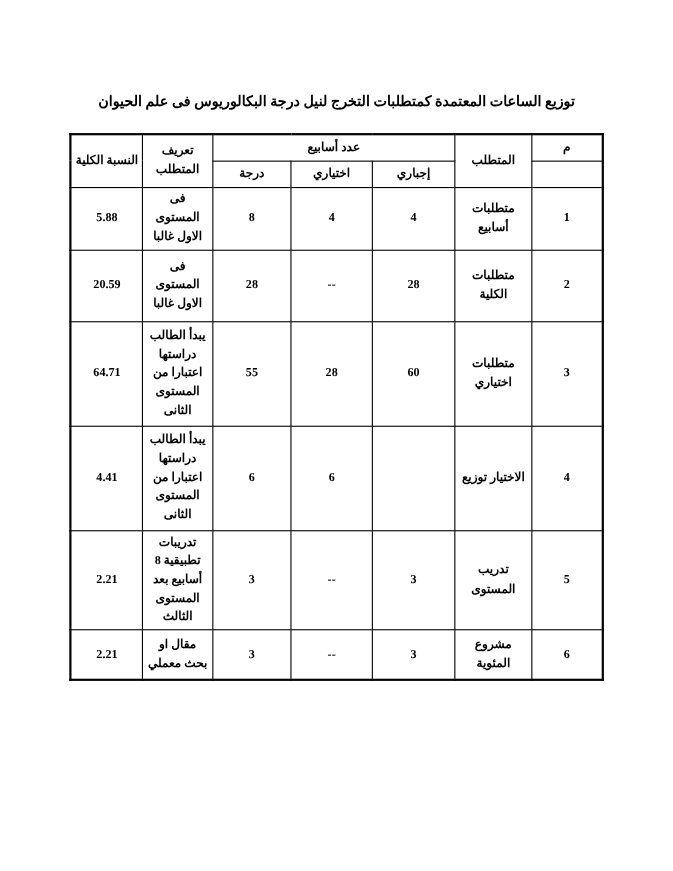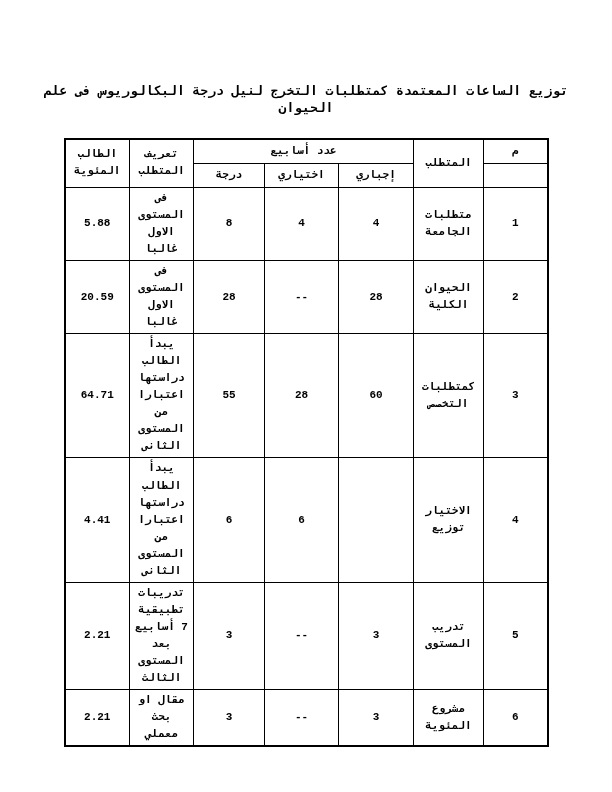--- a/index.html
+++ b/index.html
@@ -6,21 +6,21 @@
     margin: 0;
     padding: 0;
     background: #ffffff;
   }
   .page {
     position: relative;
     width: 612px;
     height: 752px;
     margin: 0 auto;
     background: #ffffff;
-    font-family: Liberation Mono, monospace;
+    font-family: Liberation Serif, serif;
     color: #000000;
     box-sizing: border-box;
     padding-top: 84px;
     overflow: hidden;
   }
   .title {
     direction: rtl;
     text-align: center;
     font-size: 13px;
     font-weight: bold;
@@ -81,51 +81,51 @@
       <col style="width:71px">
       <col style="width:64px">
       <col style="width:65px">
     </colgroup>
     <thead>
       <tr>
         <th>م</th>
         <th rowspan="2">المتطلب</th>
         <th colspan="3">عدد أسابيع</th>
         <th rowspan="2">تعريف المتطلب</th>
-        <th rowspan="2">الطالب المئوية</th>
+        <th rowspan="2">النسبة الكلية</th>
       </tr>
       <tr>
         <th></th>
         <th>إجباري</th>
         <th>اختياري</th>
         <th>درجة</th>
       </tr>
     </thead>
     <tbody>
       <tr class="r1">
         <td class="idx-cell">1</td>
-        <td>متطلبات الجامعة</td>
+        <td>متطلبات أسابيع</td>
         <td class="num-cell">4</td>
         <td class="num-cell">4</td>
         <td class="num-cell">8</td>
         <td class="def-cell">فى المستوى الاول غالبا</td>
         <td class="pct-cell">5.88</td>
       </tr>
       <tr class="r2">
         <td class="idx-cell">2</td>
-        <td>الحيوان الكلية</td>
+        <td>متطلبات الكلية</td>
         <td class="num-cell">28</td>
         <td class="num-cell">--</td>
         <td class="num-cell">28</td>
         <td class="def-cell">فى المستوى الاول غالبا</td>
         <td class="pct-cell">20.59</td>
       </tr>
       <tr class="r3">
         <td class="idx-cell">3</td>
-        <td>كمتطلبات التخصص</td>
+        <td>متطلبات اختياري</td>
         <td class="num-cell">60</td>
         <td class="num-cell">28</td>
         <td class="num-cell">55</td>
         <td class="def-cell">يبدأ الطالب دراستها اعتبارا من المستوى الثانى</td>
         <td class="pct-cell">64.71</td>
       </tr>
       <tr class="r4">
         <td class="idx-cell">4</td>
         <td>الاختيار توزيع</td>
         <td class="num-cell"></td>
@@ -133,21 +133,21 @@
         <td class="num-cell">6</td>
         <td class="def-cell">يبدأ الطالب دراستها اعتبارا من المستوى الثانى</td>
         <td class="pct-cell">4.41</td>
       </tr>
       <tr class="r5">
         <td class="idx-cell">5</td>
         <td>تدريب المستوى</td>
         <td class="num-cell">3</td>
         <td class="num-cell">--</td>
         <td class="num-cell">3</td>
-        <td class="def-cell">تدريبات تطبيقية 7 أسابيع بعد المستوى الثالث</td>
+        <td class="def-cell">تدريبات تطبيقية 8 أسابيع بعد المستوى الثالث</td>
         <td class="pct-cell">2.21</td>
       </tr>
       <tr class="r6">
         <td class="idx-cell">6</td>
         <td>مشروع المئوية</td>
         <td class="num-cell">3</td>
         <td class="num-cell">--</td>
         <td class="num-cell">3</td>
         <td class="def-cell">مقال او بحث معملي</td>
         <td class="pct-cell">2.21</td>

